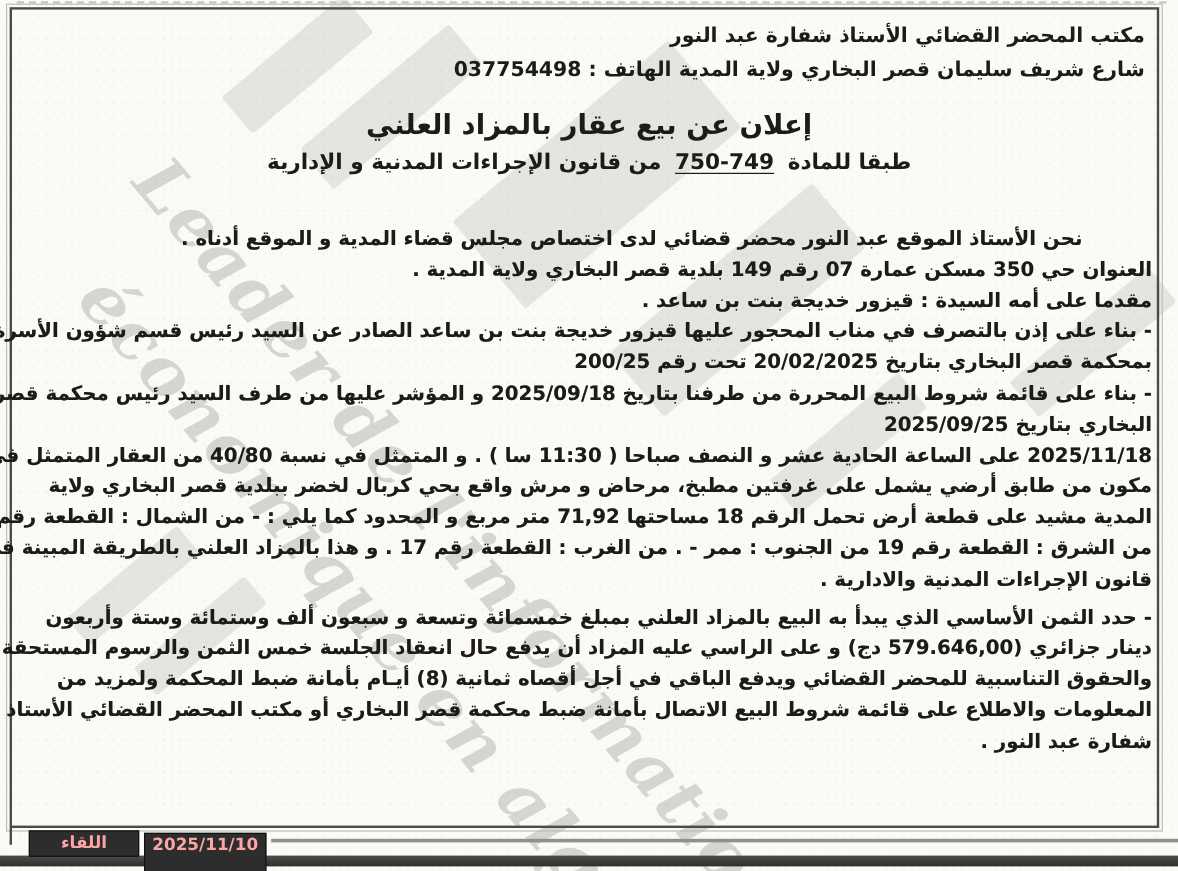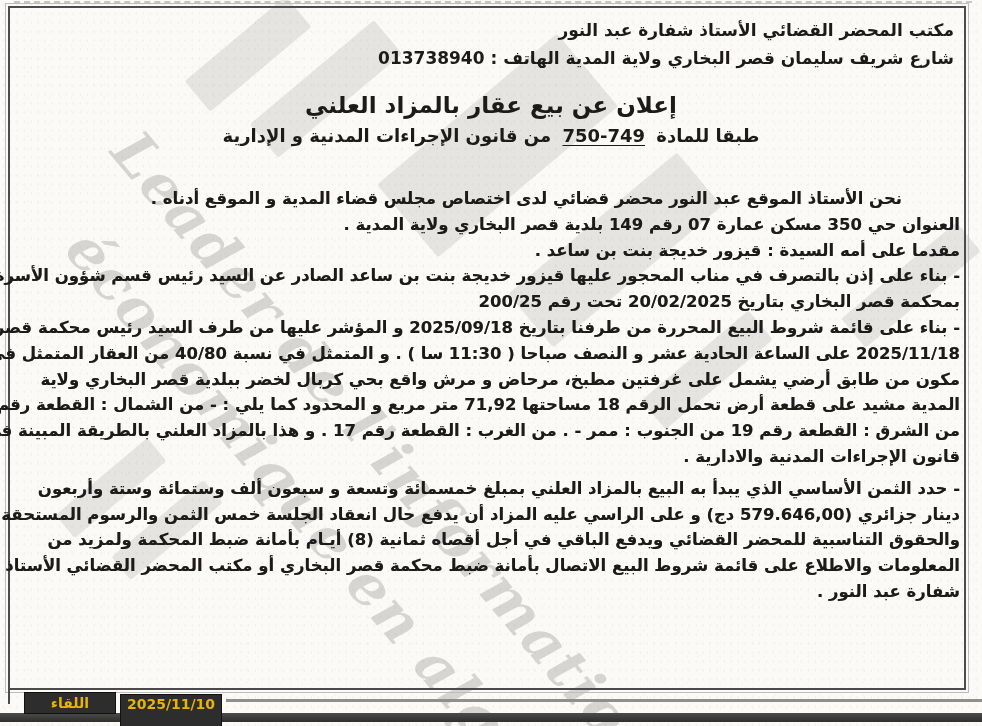--- a/index.html
+++ b/index.html
@@ -44,21 +44,21 @@
   .body-text{position:absolute;top:186px;right:22px;left:16px;text-align:right;}
   .line{
     font-size:16.5px;font-weight:bold;line-height:25.8px;white-space:nowrap;
     text-shadow:0 0 0.5px rgba(20,20,20,0.45);
   }
   .line.indent{padding-right:58px;}
   .line.gap{margin-top:6px;}
 
   
   .stamp{
-    position:absolute;background:#2d2d2d;color:#eab308;font-weight:bold;
+    position:absolute;background:#2d2d2d;color:#fca5a5;font-weight:bold;
     text-align:center;border:1px solid #111;box-sizing:border-box;z-index:3;
   }
   .stamp-label{left:24px;top:692px;width:92px;height:22px;font-size:14px;line-height:20px;}
   .stamp-date{left:120px;top:694px;width:102px;height:36px;font-size:14px;line-height:18px;direction:ltr;text-align:center;}
   .footer-rule{position:absolute;left:226px;top:699px;right:0;height:3px;background:#8f8f8c;z-index:2;}
   .footer-bar{position:absolute;left:0;top:713px;width:100%;height:9px;background:linear-gradient(#4c4c4a,#2e2e2c);z-index:2;}
   .corner-stub{position:absolute;left:8px;top:690px;width:2px;height:14px;background:#4b4b4b;z-index:2;}
 </style>
 </head>
 <body>
@@ -78,39 +78,40 @@
     <div class="wm-text" dir="ltr" style="left:104px;top:216px;font-size:58px;">économique en algérie</div>
   </div>
 
   <div class="scan-dash"></div>
   <div class="frame"></div>
 
   <div class="content">
 
     <div class="header">
       <div>مكتب المحضر القضائي الأستاذ شفارة عبد النور</div>
-      <div>شارع شريف سليمان قصر البخاري ولاية المدية الهاتف : 013738940</div>
+      <div>شارع شريف سليمان قصر البخاري ولاية المدية الهاتف : 037754498</div>
     </div>
 
     <div class="title">
       <div class="title-l1">إعلان عن بيع عقار بالمزاد العلني</div>
       <div class="title-l2">
         <span>طبقا للمادة</span>
         <span class="title-articles" dir="ltr">750-749</span>
         <span>من قانون الإجراءات المدنية و الإدارية</span>
       </div>
     </div>
 
     <div class="body-text">
       <div class="line indent">نحن الأستاذ الموقع عبد النور محضر قضائي لدى اختصاص مجلس قضاء المدية و الموقع أدناه .</div>
       <div class="line">العنوان حي 350 مسكن عمارة 07 رقم 149 بلدية قصر البخاري ولاية المدية .</div>
       <div class="line">مقدما على أمه السيدة : قيزور خديجة بنت بن ساعد .</div>
       <div class="line">- بناء على إذن بالتصرف في مناب المحجور عليها قيزور خديجة بنت بن ساعد الصادر عن السيد رئيس قسم شؤون الأسرة</div>
       <div class="line">بمحكمة قصر البخاري بتاريخ 20/02/2025 تحت رقم 200/25</div>
       <div class="line">- بناء على قائمة شروط البيع المحررة من طرفنا بتاريخ 2025/09/18 و المؤشر عليها من طرف السيد رئيس محكمة قصر</div>
+      <div class="line">البخاري بتاريخ 2025/09/25</div>
       <div class="line">2025/11/18 على الساعة الحادية عشر و النصف صباحا ( 11:30 سا ) . و المتمثل في نسبة 40/80 من العقار المتمثل في سكن</div>
       <div class="line">مكون من طابق أرضي يشمل على غرفتين مطبخ، مرحاض و مرش واقع بحي كربال لخضر ببلدية قصر البخاري ولاية</div>
       <div class="line">المدية مشيد على قطعة أرض تحمل الرقم 18 مساحتها 71,92 متر مربع و المحدود كما يلي : - من الشمال : القطعة رقم 13</div>
       <div class="line">من الشرق : القطعة رقم 19 من الجنوب : ممر - . من الغرب : القطعة رقم 17 . و هذا بالمزاد العلني بالطريقة المبينة في</div>
       <div class="line">قانون الإجراءات المدنية والادارية .</div>
       <div class="line gap">- حدد الثمن الأساسي الذي يبدأ به البيع بالمزاد العلني بمبلغ خمسمائة وتسعة و سبعون ألف وستمائة وستة وأربعون</div>
       <div class="line">دينار جزائري (579.646,00 دج) و على الراسي عليه المزاد أن يدفع حال انعقاد الجلسة خمس الثمن والرسوم المستحقة</div>
       <div class="line">والحقوق التناسبية للمحضر القضائي ويدفع الباقي في أجل أقصاه ثمانية (8) أيـام بأمانة ضبط المحكمة ولمزيد من</div>
       <div class="line">المعلومات والاطلاع على قائمة شروط البيع الاتصال بأمانة ضبط محكمة قصر البخاري أو مكتب المحضر القضائي الأستاذ</div>
       <div class="line">شفارة عبد النور .</div>

